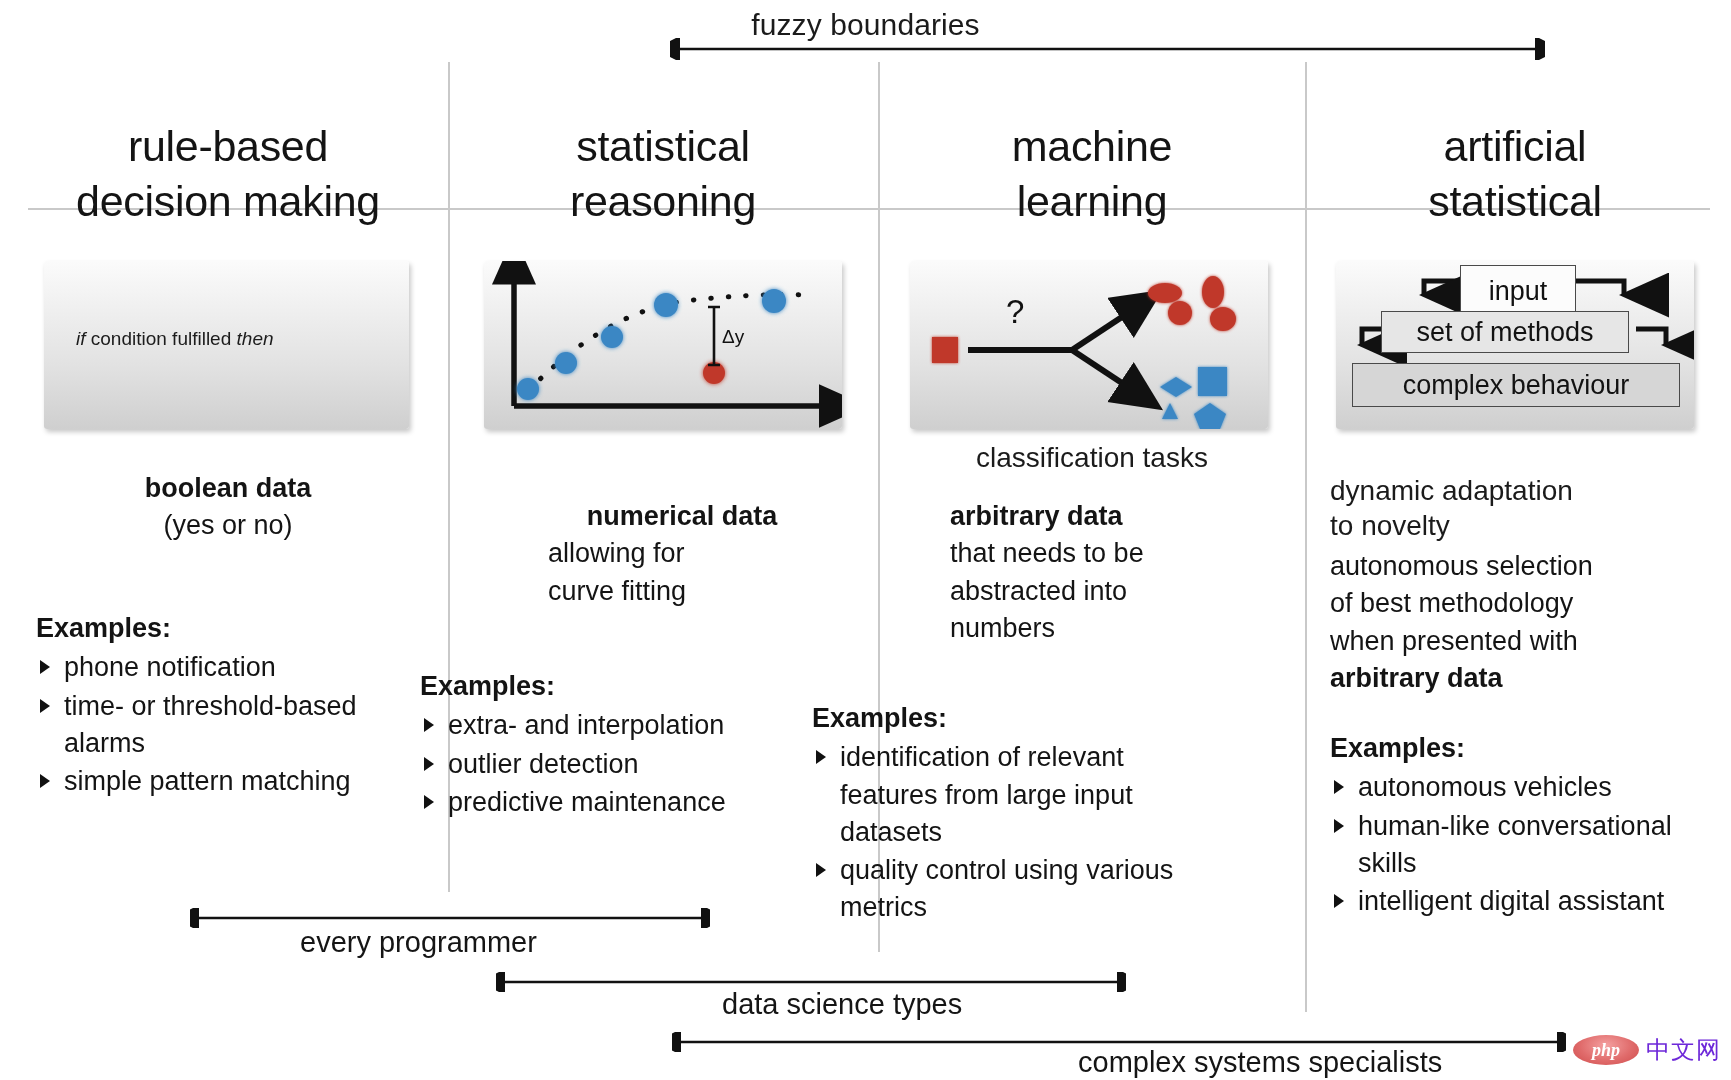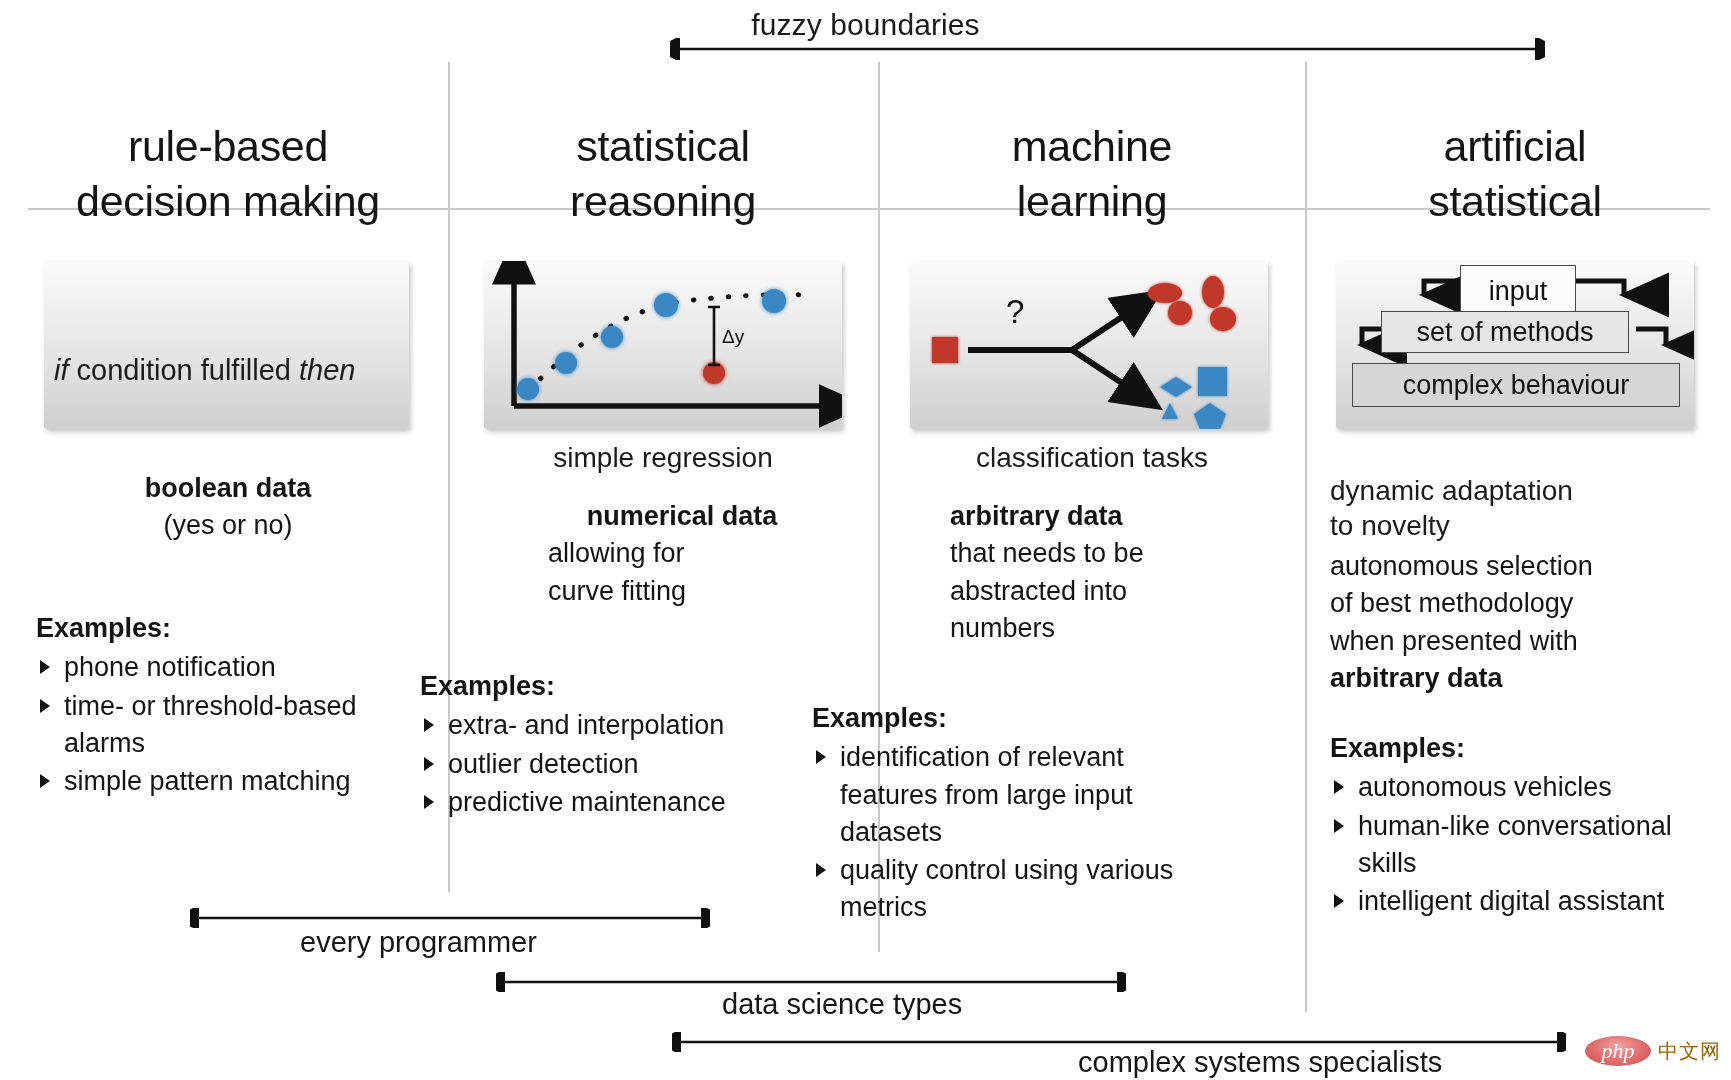--- a/index.html
+++ b/index.html
@@ -36,22 +36,22 @@
   .illus {
     position: absolute;
     background: linear-gradient(to bottom, #fbfbfb 0%, #f2f2f2 22%, #e2e2e2 62%, #cfcfcf 100%);
     border-radius: 3px;
     box-shadow: 2px 3px 5px rgba(0,0,0,.22);
     overflow: hidden;
   }
 
   
   .rule-text {
-    position: absolute; left: 10px; top: 18px;
-    font-size: 29px; line-height: 1.26; color: #1c1c1c; white-space: pre; text-align: right;
+    position: absolute; left: 32px; top: 18px;
+    font-size: 19px; line-height: 1.26; color: #1c1c1c; white-space: pre; text-align: right;
   }
   .rule-text .it { font-style: italic; }
 
   
   .caption {
     position: absolute; font-size: 28px; color: #1b1b1b; text-align: center;
     line-height: 1.25;
   }
 
   
@@ -85,25 +85,25 @@
   }
   .fb-input { background: #fcfcfc; }
   .fb-methods { background: #e6e6e6; }
   .fb-complex { background: #d6d6d6; }
 
   
   .watermark { position: absolute; right: 10px; bottom: 14px; display: flex; align-items: center; gap: 7px; }
   .wm-php {
     width: 66px; height: 30px; border-radius: 50%;
     background: radial-gradient(ellipse at 50% 35%, #f4a0a0 0%, #e06b6b 55%, #cf4b4b 100%);
-    color: #fff; font-size: 22px; font-style: italic; font-weight: normal;
+    color: #fff; font-size: 18px; font-style: italic; font-weight: bold;
     display: flex; align-items: center; justify-content: center;
     font-family: "Liberation Serif", serif;
   }
-  .wm-cn { font-size: 20px; color: #a16207; letter-spacing: 1px; }
+  .wm-cn { font-size: 24px; color: #6d28d9; letter-spacing: 1px; }
 </style>
 </head>
 <body>
 
 <div id="root">
 
   <div class="fuzzy-label">fuzzy boundaries</div>
   <svg class="fuzzy-arrow" viewBox="0 0 875 22">
     <defs>
       <marker id="ahL" markerWidth="12" markerHeight="12" refX="10" refY="5" orient="auto">
@@ -243,21 +243,20 @@
       <span>input</span>
     </div>
     <div class="flowbox fb-methods" style="left:45px; top:50px; width:248px; height:42px;">
       <span>set of methods</span>
     </div>
     <div class="flowbox fb-complex" style="left:16px; top:102px; width:328px; height:44px;">
       <span>complex behaviour</span>
     </div>
   </div>
 
-  <div class="caption" style="left:456px; top:440px; width:414px;">simple regression</div>
   <div class="caption" style="left:886px; top:440px; width:412px;">classification tasks</div>
   <div class="caption" style="left:1330px; top:438px; width:372px; text-align:left; white-space:pre-line;">
     <span>dynamic adaptation
 to novelty</span>
   </div>
 
   <div class="body-block center" style="left:18px; top:470px; width:420px;">
     <div class="b">boolean data</div>
     <div>(yes or no)</div>
   </div>

